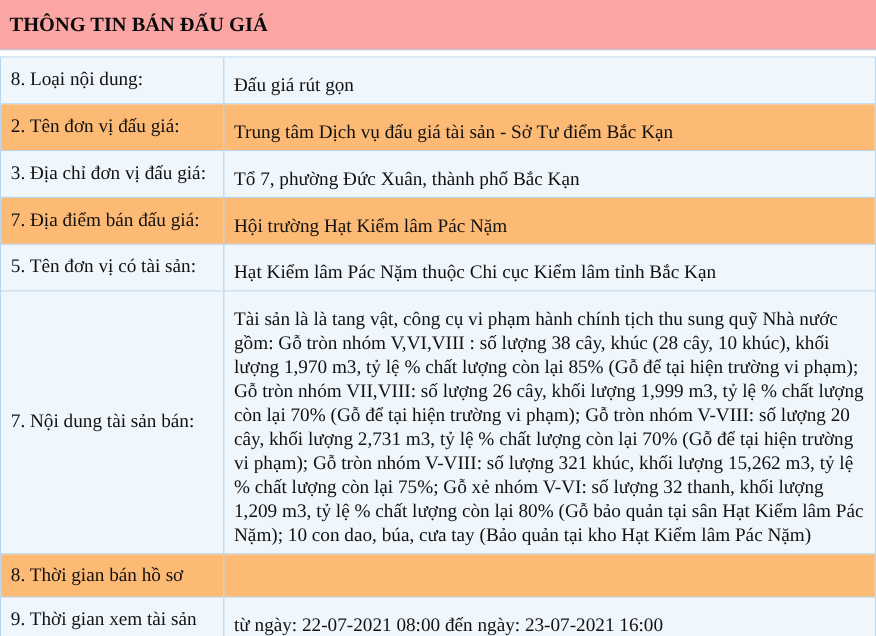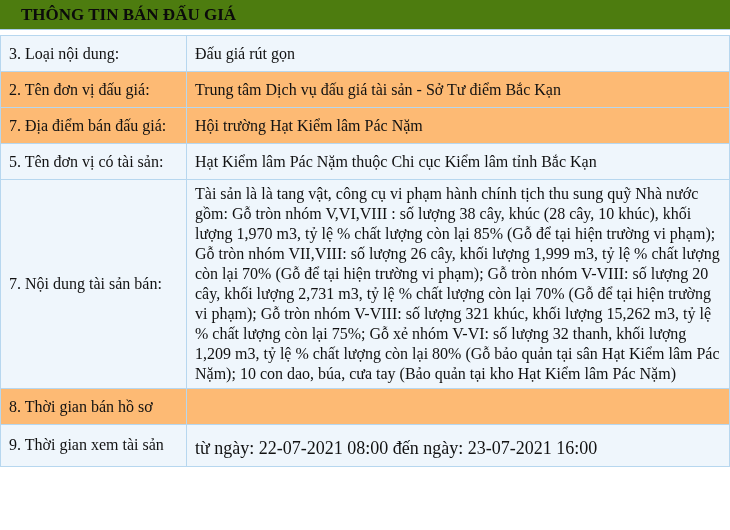--- a/index.html
+++ b/index.html
@@ -11,26 +11,26 @@
     width: 730px;
     font-family: "Liberation Serif", "DejaVu Serif", serif;
     color: #111111;
     -webkit-font-smoothing: antialiased;
   }
   .page {
     width: 730px;
     box-sizing: border-box;
   }
   .table-header {
-    height: 30px;
-    background: #4d7c0f;
+    height: 42px;
+    background: #fca5a5;
     border-bottom: 1px solid #a9cce6;
     display: flex;
     align-items: center;
-    padding-left: 21px;
+    padding-left: 8px;
     font-size: 17px;
     font-weight: bold;
     color: #0b0b0b;
     box-sizing: border-box;
   }
   .header-gap {
     height: 5px;
     background: #ffffff;
   }
   .rows {
@@ -60,42 +60,47 @@
     border-right: 1px solid #b7d7ef;
     display: flex;
     align-items: center;
     padding: 4px 4px 4px 8px;
   }
   .cell.value {
     flex: 1 1 auto;
     display: flex;
     align-items: center;
     padding: 4px 8px 4px 8px;
+    margin-top: 10px;
   }
   .row:nth-child(7) .cell.value {
     font-size: 18px;
     line-height: 19.5px;
     padding-top: 14px;
     padding-bottom: 7px;
   }
 </style>
 </head>
 <body>
 
 <div class="page">
   <div class="table-header">THÔNG TIN BÁN ĐẤU GIÁ</div>
   <div class="header-gap"></div>
   <div class="rows" id="rows">
       <div class="row alt">
-        <div class="cell label">3. Loại nội dung:</div>
+        <div class="cell label">8. Loại nội dung:</div>
         <div class="cell value">Đấu giá rút gọn</div>
       </div>
       <div class="row">
         <div class="cell label">2. Tên đơn vị đấu giá:</div>
         <div class="cell value">Trung tâm Dịch vụ đấu giá tài sản - Sở Tư điểm Bắc Kạn</div>
+      </div>
+      <div class="row alt">
+        <div class="cell label">3. Địa chỉ đơn vị đấu giá:</div>
+        <div class="cell value">Tổ 7, phường Đức Xuân, thành phố Bắc Kạn</div>
       </div>
       <div class="row">
         <div class="cell label">7. Địa điểm bán đấu giá:</div>
         <div class="cell value">Hội trường Hạt Kiểm lâm Pác Nặm</div>
       </div>
       <div class="row alt">
         <div class="cell label">5. Tên đơn vị có tài sản:</div>
         <div class="cell value">Hạt Kiểm lâm Pác Nặm thuộc Chi cục Kiểm lâm tỉnh Bắc Kạn</div>
       </div>
       <div class="row alt">

